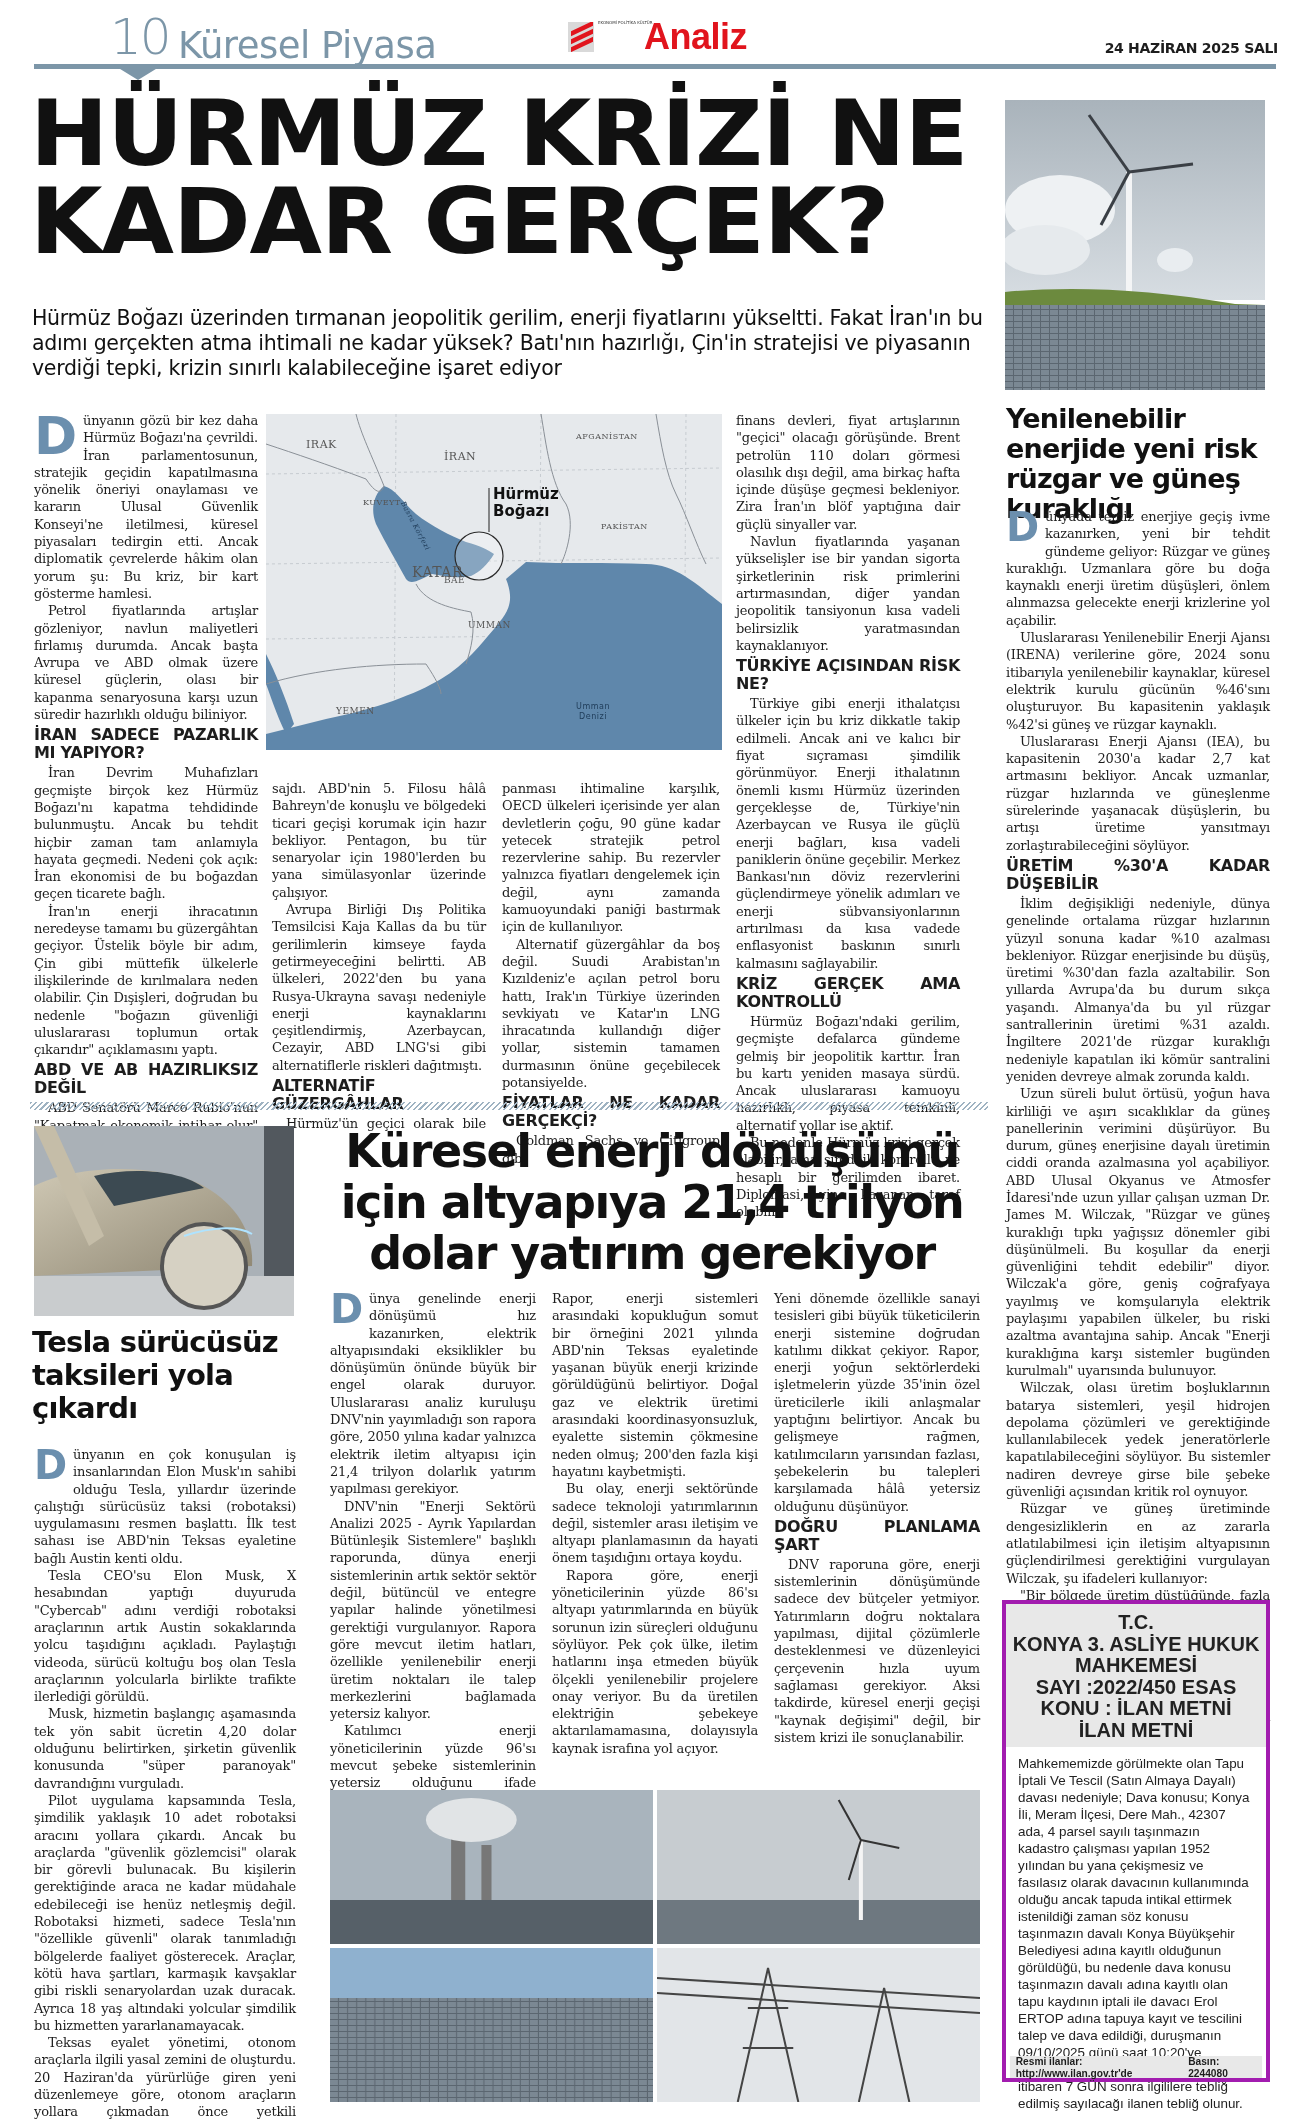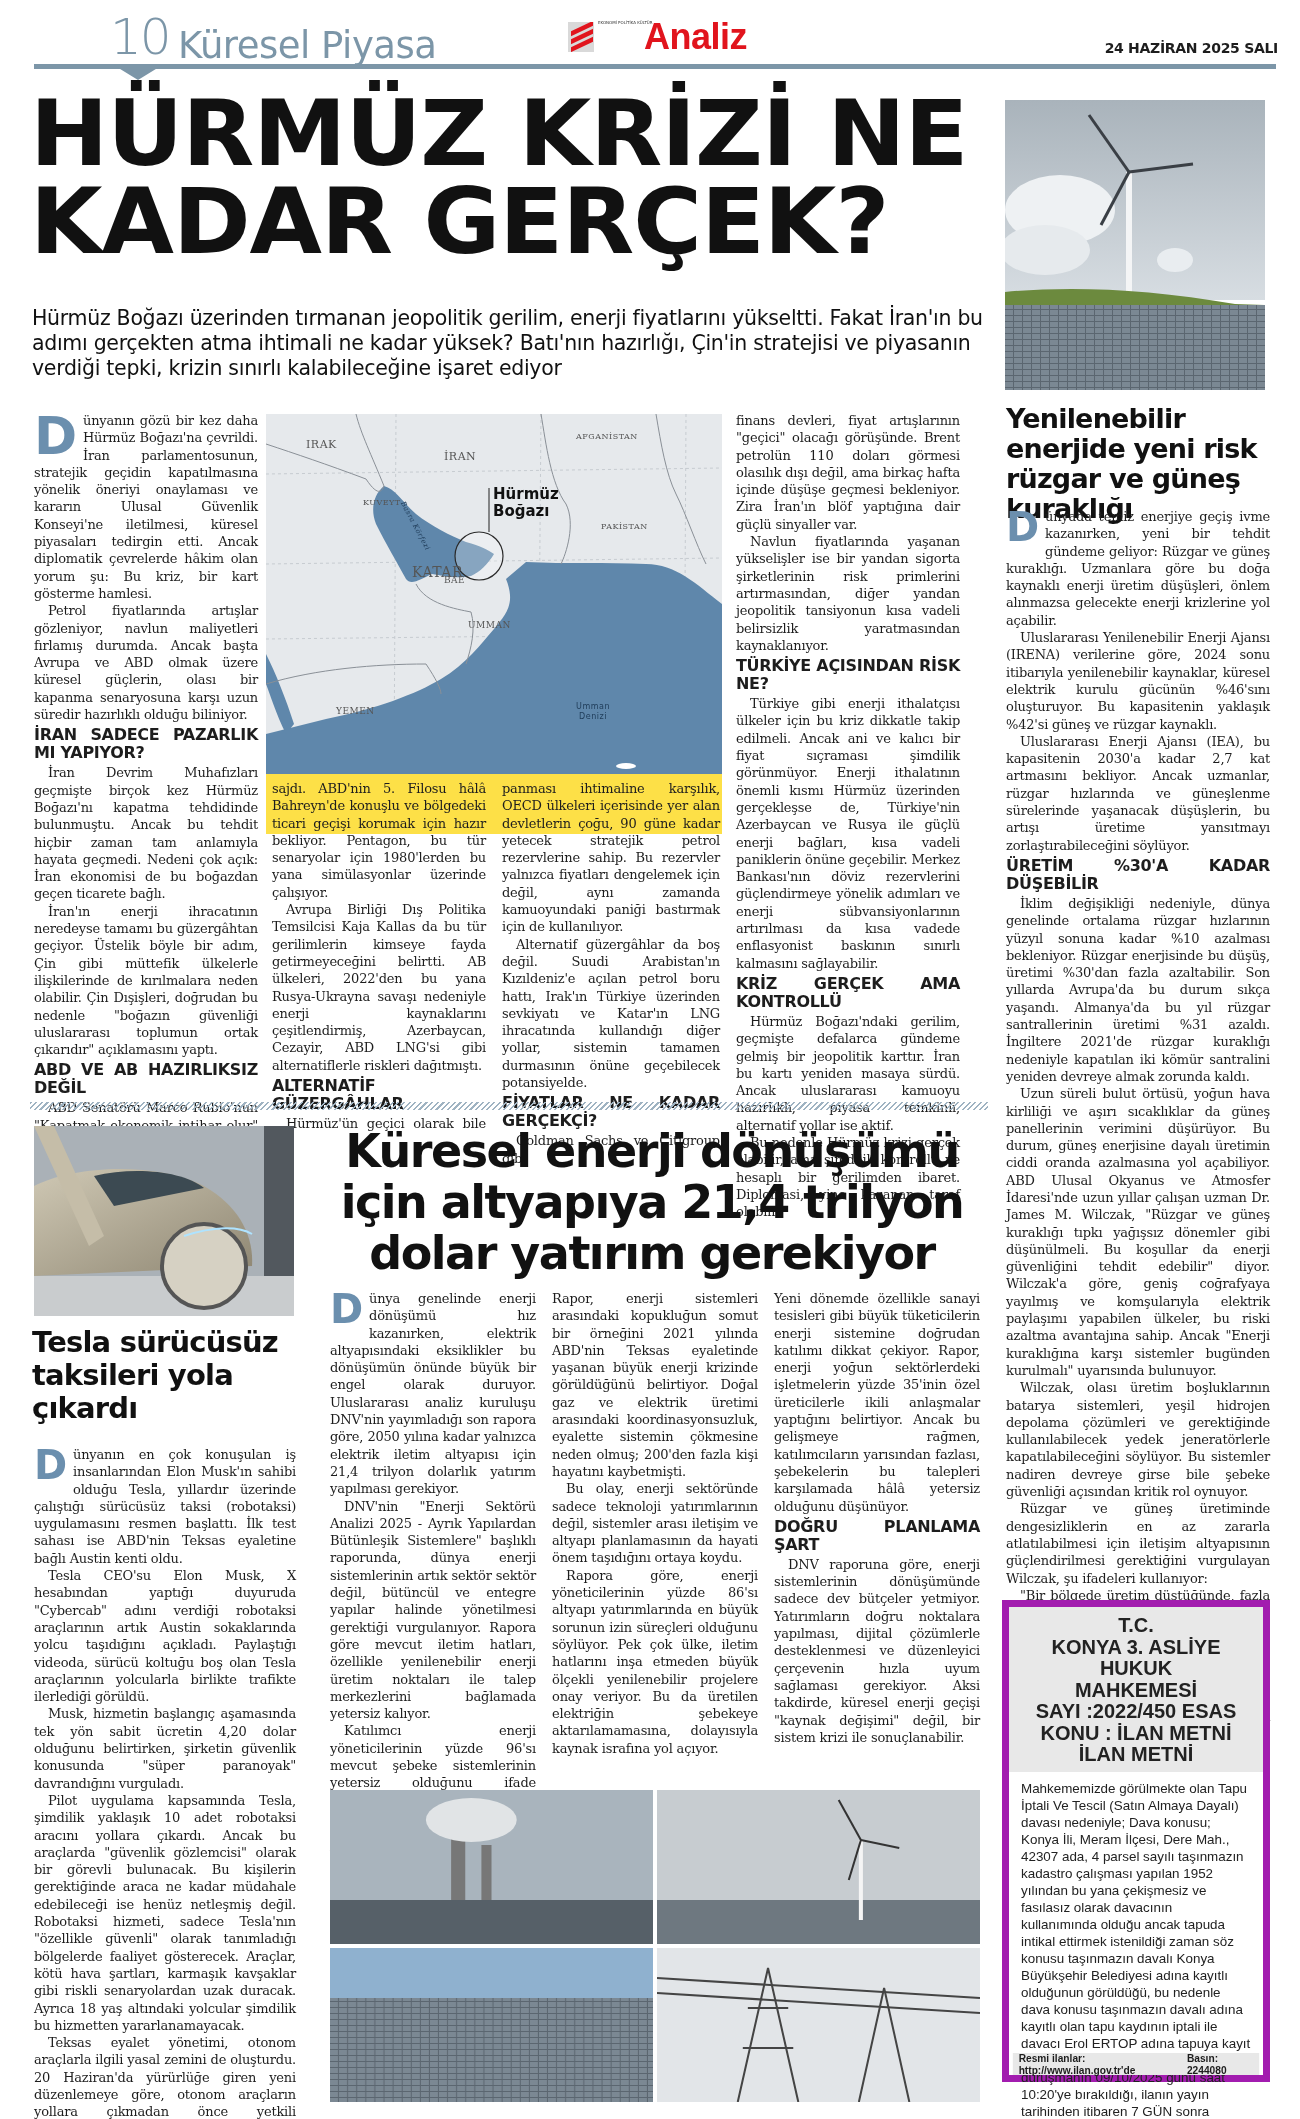--- a/index.html
+++ b/index.html
@@ -25,33 +25,33 @@
   .deck { left: 32px; top: 306px; width: 960px; font-family: "DejaVu Sans", sans-serif; font-size: 20.5px; line-height: 25px; color: #111; letter-spacing: -0.3px; }
 
   
   .col { position: absolute; font-size: 13px; line-height: 17.3px; text-align: justify; hyphens: auto; letter-spacing: -0.2px; }
   .col p { text-indent: 14px; }
   .col p.first { text-indent: 0; }
   .col h4 { font-family: "DejaVu Sans", sans-serif; font-size: 16px; line-height: 18px; font-weight: 900; margin: 3px 0 2px; letter-spacing: -0.3px; }
   .dropcap { float: left; font-family: "DejaVu Sans", sans-serif; font-weight: 900; color: #6b8fae; font-size: 52px; line-height: 44px; margin: 2px 6px 0 0; }
 
   
-  .map { left: 266px; top: 414px; width: 456px; height: 420px; background: #fde047; overflow: hidden; }
+  .map { left: 266px; top: 414px; width: 456px; height: 336px; background: #fde047; overflow: hidden; }
   .map svg { display: block; }
   .map-label { position: absolute; font-size: 10px; letter-spacing: 0.5px; color: #555; font-family: "DejaVu Serif", serif; }
   .map-hl { position: absolute; font-family: "DejaVu Sans", sans-serif; font-weight: bold; font-size: 15px; line-height: 17px; color: #111; }
 
   .hatch { position: absolute; height: 8px; background: repeating-linear-gradient(135deg, #9fb3c2 0 1.5px, transparent 1.5px 4px); }
 
   
   .photo-wind { left: 1005px; top: 100px; width: 260px; height: 290px; overflow: hidden; }
   .right-title { left: 1006px; top: 404px; width: 280px; font-family: "DejaVu Sans", sans-serif; font-size: 27px; line-height: 30px; letter-spacing: -0.8px; color: #111; }
 
   
-  .notice { left: 1002px; top: 1600px; width: 268px; height: 482px; border: 7px solid #a21caf; background: #fff; }
+  .notice { left: 1002px; top: 1600px; width: 268px; height: 482px; border: 4px solid #a21caf; background: #fff; }
   .notice-head { background: #e8e8e8; padding: 8px 4px 6px; text-align: center; font-family: "Liberation Sans", sans-serif; font-weight: bold; font-size: 20px; line-height: 21.5px; color: #222; }
   .notice-body { padding: 8px 12px 0 12px; font-family: "Liberation Sans", sans-serif; font-size: 13.4px; line-height: 17px; color: #222; }
   .notice-foot { position: absolute; left: 0; right: 0; bottom: 0; height: 22px; background: #e8e8e8; display: flex; justify-content: space-between; align-items: center; padding: 0 6px; font-family: "Liberation Sans", sans-serif; font-size: 10.5px; font-weight: bold; transform: scaleX(0.97); }
 
   
   .photo-car { left: 34px; top: 1126px; width: 260px; height: 190px; overflow: hidden; background: #b9bfc4; }
   .tesla-title { left: 32px; top: 1326px; width: 270px; font-family: "DejaVu Sans", sans-serif; font-size: 29px; line-height: 33px; letter-spacing: -0.8px; color: #111; }
 
   .energy-title { left: 322px; top: 1126px; width: 660px; text-align: center; font-family: "DejaVu Sans", sans-serif; font-size: 46px; line-height: 51px; letter-spacing: -1.5px; color: #111; }
 

